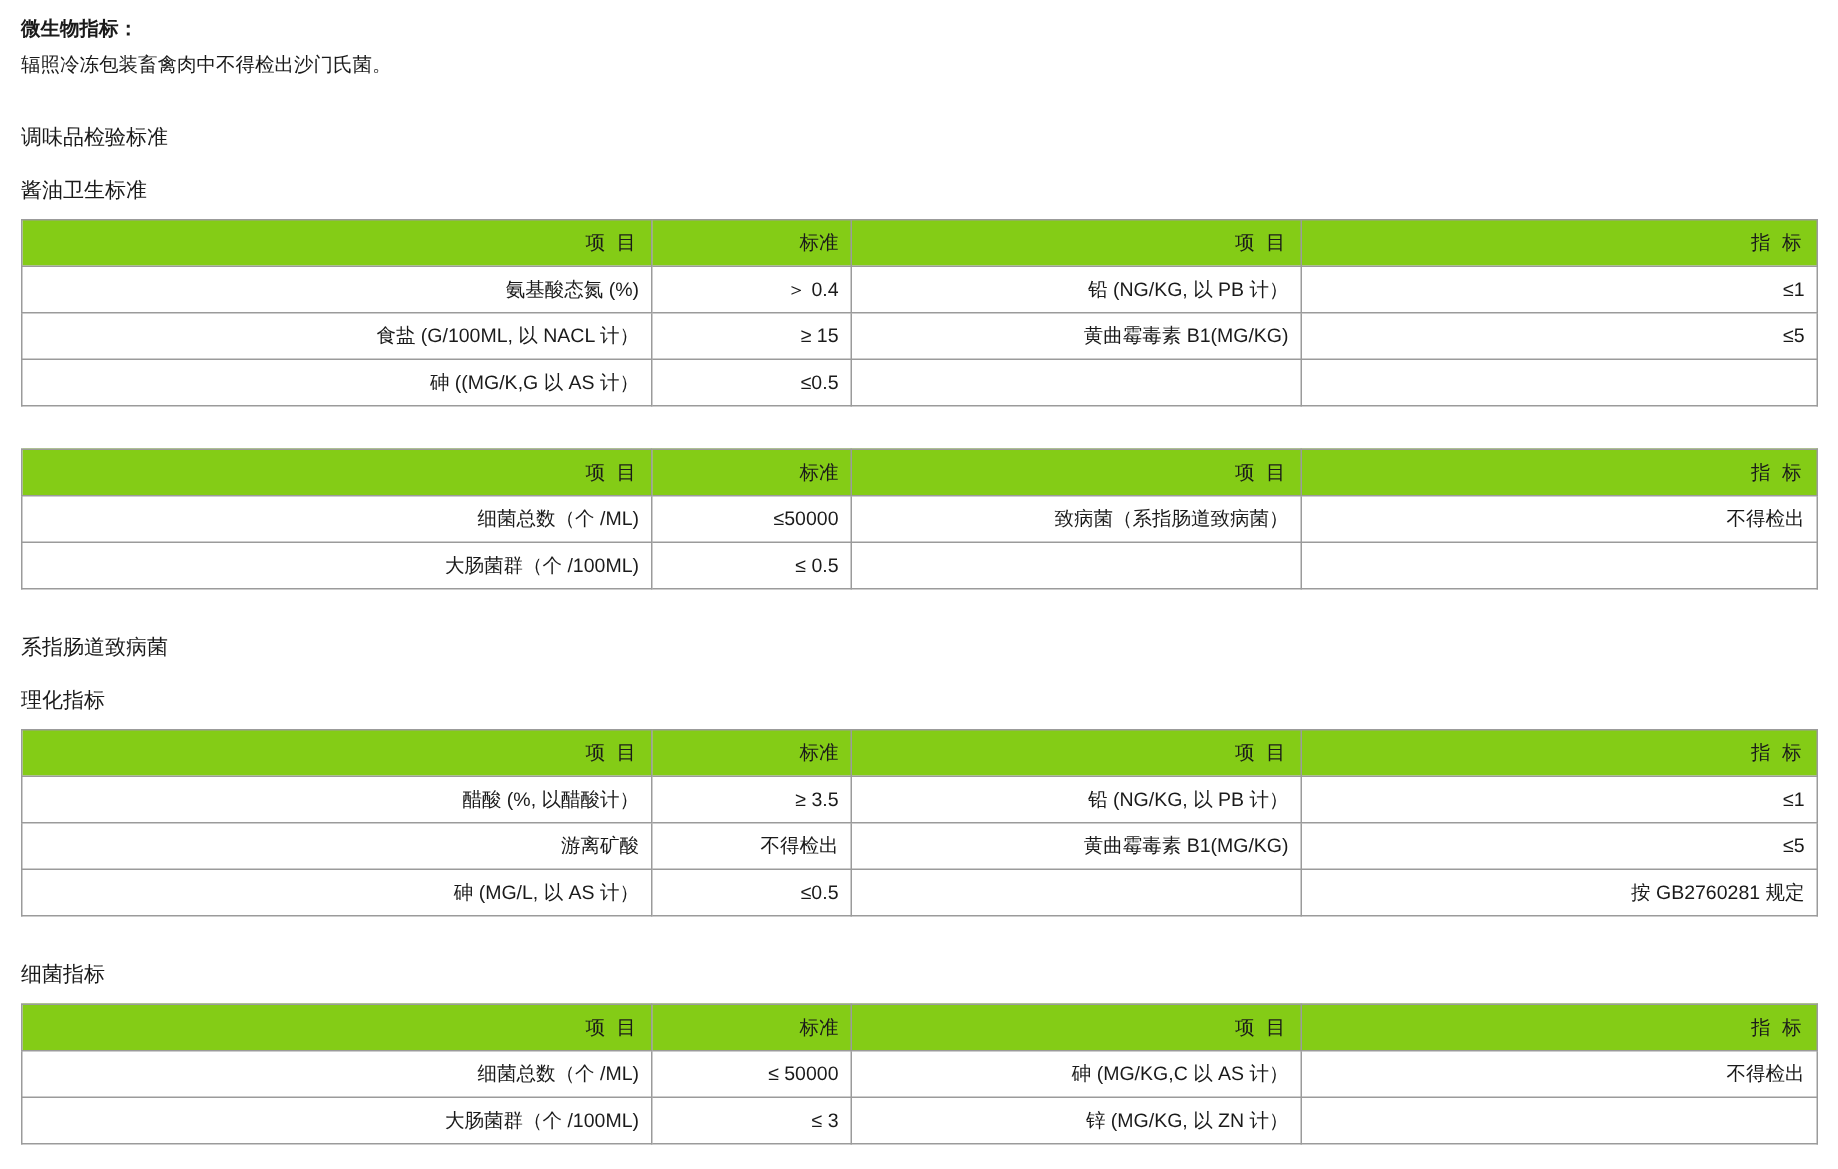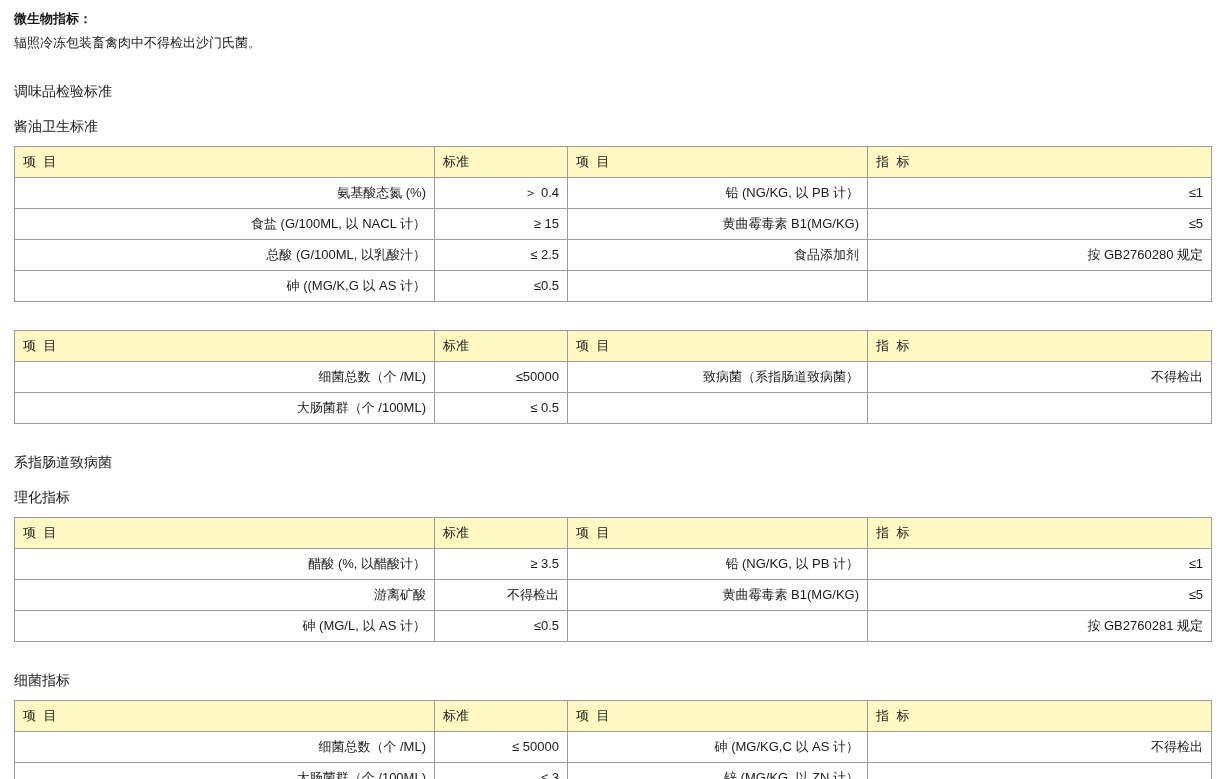--- a/index.html
+++ b/index.html
@@ -49,22 +49,22 @@
   }
   table.data th, table.data td {
     border: 1px solid #9b9b9b;
     height: 30px;
     padding: 0 8px;
     font-weight: normal;
     vertical-align: middle;
     line-height: 1.35;
   }
   table.data th {
-    text-align: left;
-    background: #fef9c3;
+    text-align: right;
+    background: #84cc16;
   }
   table.data td {
     text-align: right;
   }
   col.c1 { width: 420px; }
   col.c2 { width: 133px; }
   col.c3 { width: 300px; }
   col.c4 { width: 344px; }
   .hdr-sp {
     letter-spacing: 2px;
@@ -110,26 +110,20 @@
         <td>铅 (NG/KG, 以 PB 计）</td>
         <td>≤1</td>
       </tr>
       <tr>
         <td>食盐 (G/100ML, 以 NACL 计）</td>
         <td>≥ 15</td>
         <td>黄曲霉毒素 B1(MG/KG)</td>
         <td>≤5</td>
       </tr>
       <tr>
-        <td>总酸 (G/100ML, 以乳酸汁）</td>
-        <td>≤ 2.5</td>
-        <td>食品添加剂</td>
-        <td>按 GB2760280 规定</td>
-      </tr>
-      <tr>
         <td>砷 ((MG/K,G 以 AS 计）</td>
         <td>≤0.5</td>
         <td></td>
         <td></td>
       </tr>
     </tbody>
   </table>
 
   <div class="spacer-lg"></div>
 

